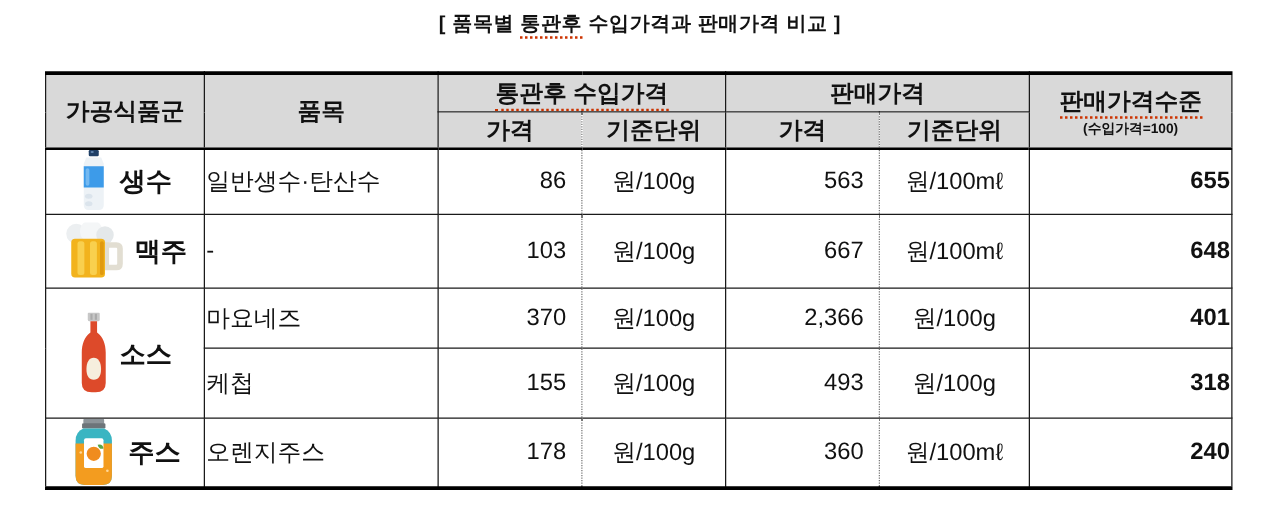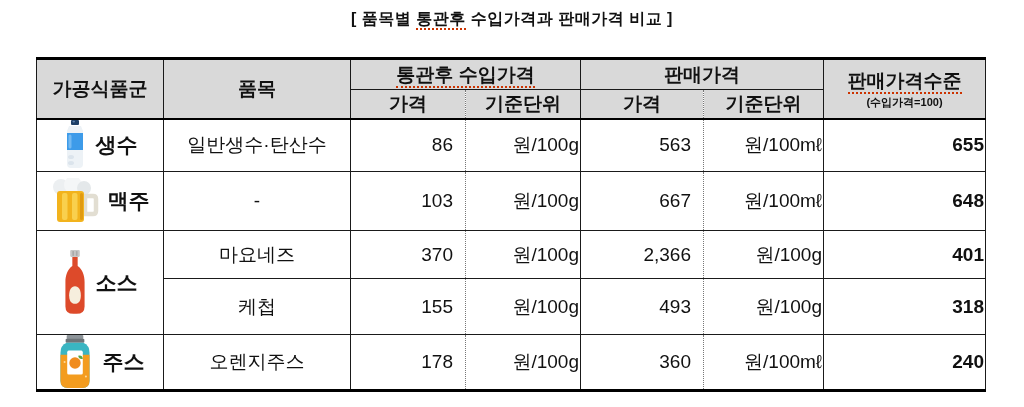--- a/index.html
+++ b/index.html
@@ -26,23 +26,23 @@
     background:#d9d9d9;font-weight:bold;text-align:center;padding:0 2px;
   }
   .cmp thead tr.sub th{border-bottom:2px solid #000;}
   .cmp thead th.rs{border-bottom:2px solid #000;}
   .lvl2{font-size:11px;font-weight:bold;margin-top:1px;}
   .hr1{height:31px;} .hr2{height:29px;}
   .r0{height:53px;} .r1{height:59px;} .r2{height:48px;} .r3{height:56px;} .r4{height:41px;}
   td.grp{padding:0 4px;}
   .grpwrap{display:flex;align-items:center;justify-content:center;gap:9px;}
   .grplabel{font-weight:bold;font-size:21px;}
-  td.item{text-align:center;}
+  td.item{}
   td.num{text-align:right;padding-right:12px;border-right:1px dotted #777;}
-  td.unit{text-align:right;border-left:1px dotted #777;}
+  td.unit{text-align:center;border-left:1px dotted #777;}
   th.dotl{border-left:1px dotted #777;}
   th.dotr{border-right:1px dotted #777;}
   td.lvl{text-align:right;font-weight:bold;}
   .icon{display:inline-flex;align-items:center;justify-content:center;line-height:0;}
 </style>
 </head>
 <body>
 
 <div class="title">
   <span>[ 품목별</span>

